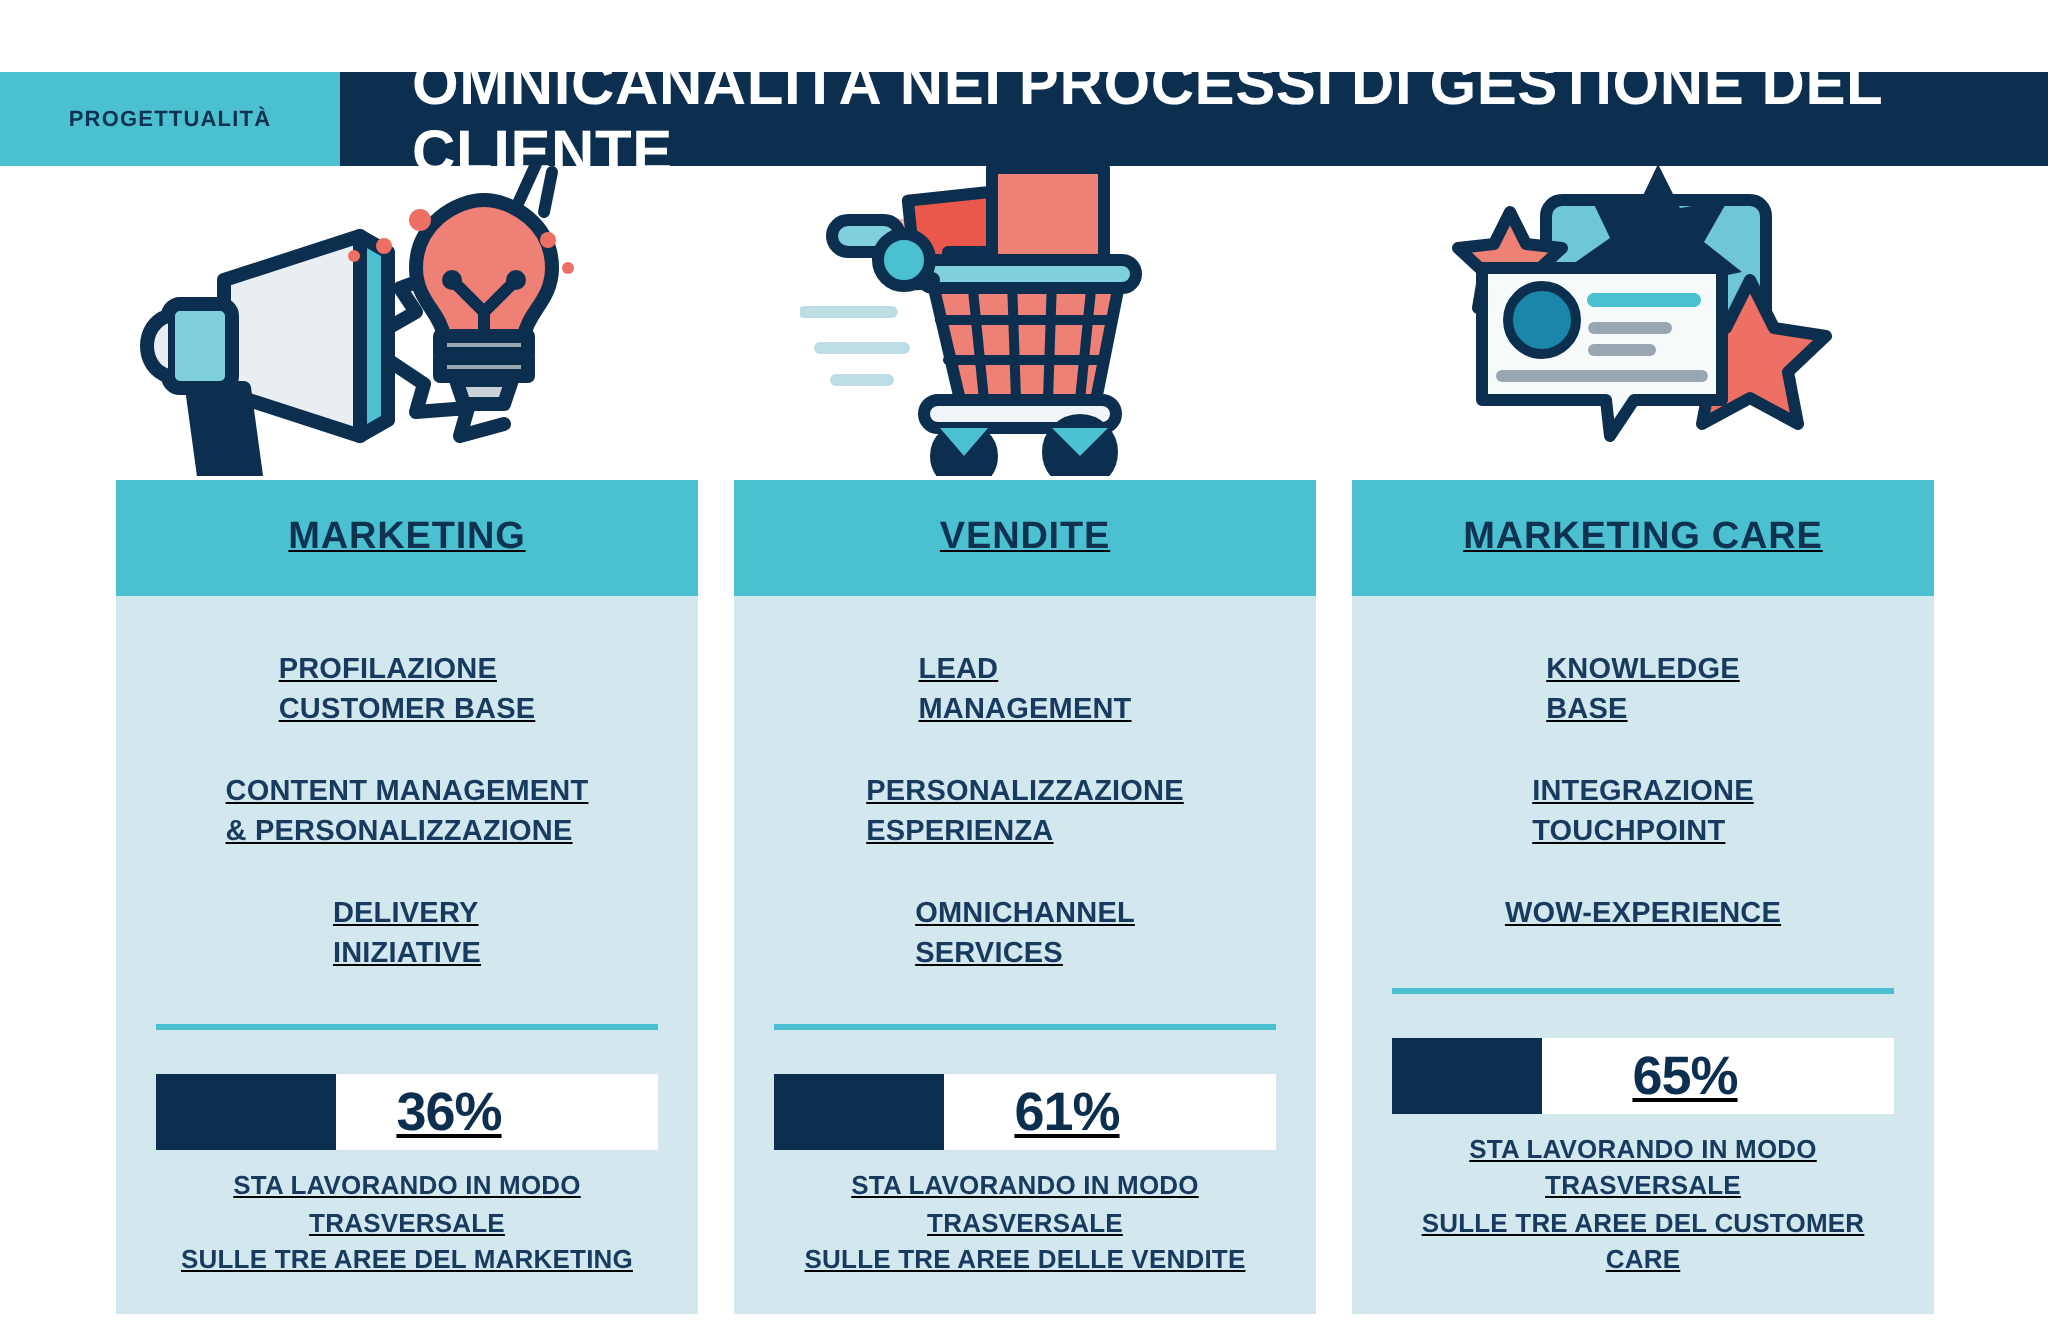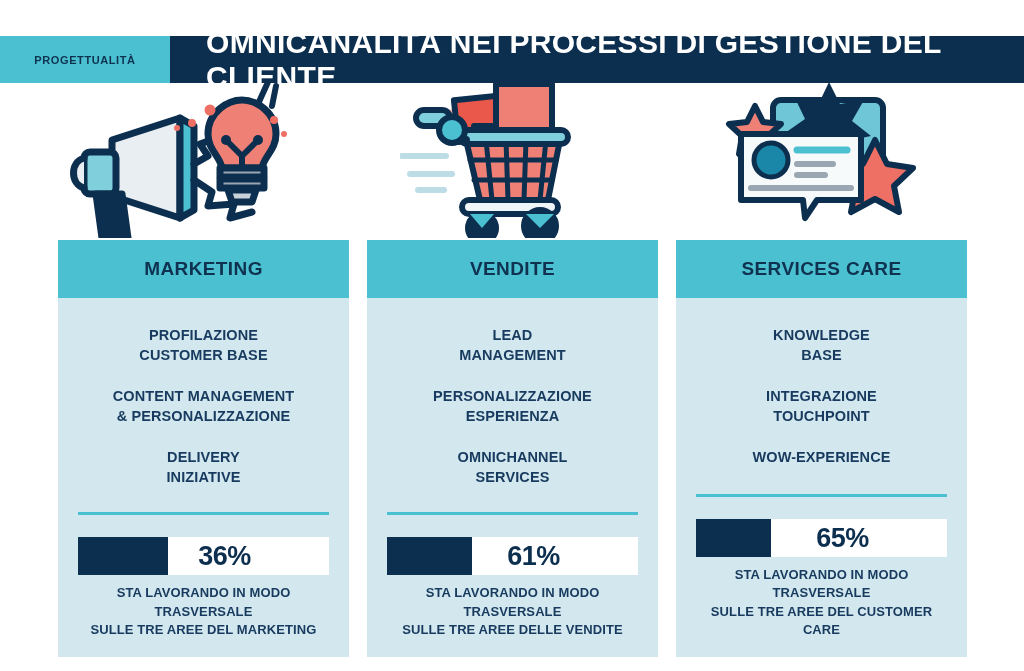--- a/index.html
+++ b/index.html
@@ -57,20 +57,21 @@
     color: #ffffff;
   }
 
   
   .columns {
     position: absolute;
     left: 58px; top: 240px;
     width: 909px; height: 417px;
     display: flex;
     justify-content: space-between;
+    text-decoration: underline;
   }
   .column {
     width: 291px;
     height: 417px;
     background: #d2e7ee;
     display: flex;
     flex-direction: column;
     position: relative;
   }
   .col-head {
@@ -88,21 +89,20 @@
   }
 
   .col-body {
     flex: 1;
     padding: 28px 14px 0 14px;
     display: flex;
     flex-direction: column;
     align-items: center;
   }
   .col-item {
-    text-align: center;
     font-size: 14.5px;
     font-weight: bold;
     line-height: 1.35;
     color: #173a5e;
     margin-bottom: 22px;
     letter-spacing: 0.1px;
   }
   .col-item:last-child { margin-bottom: 0; }
 
   
@@ -309,21 +309,21 @@
         <div class="bar">
           <div class="bar-fill" style="width: 34%;"></div>
           <div class="bar-value">61%</div>
         </div>
         <div class="bar-caption">STA LAVORANDO IN MODO TRASVERSALE<br>SULLE TRE AREE DELLE VENDITE</div>
       </div>
     </div>
 
     <div class="column">
       <div class="col-head">
-        <span class="col-head-label">SERVICES CARE</span>
+        <span class="col-head-label">MARKETING CARE</span>
       </div>
       <div class="col-body">
         <div class="col-item">KNOWLEDGE<br>BASE</div>
         <div class="col-item">INTEGRAZIONE<br>TOUCHPOINT</div>
         <div class="col-item">WOW-EXPERIENCE</div>
       </div>
       <div class="col-stats">
         <div class="divider"></div>
         <div class="bar">
           <div class="bar-fill" style="width: 30%;"></div>

